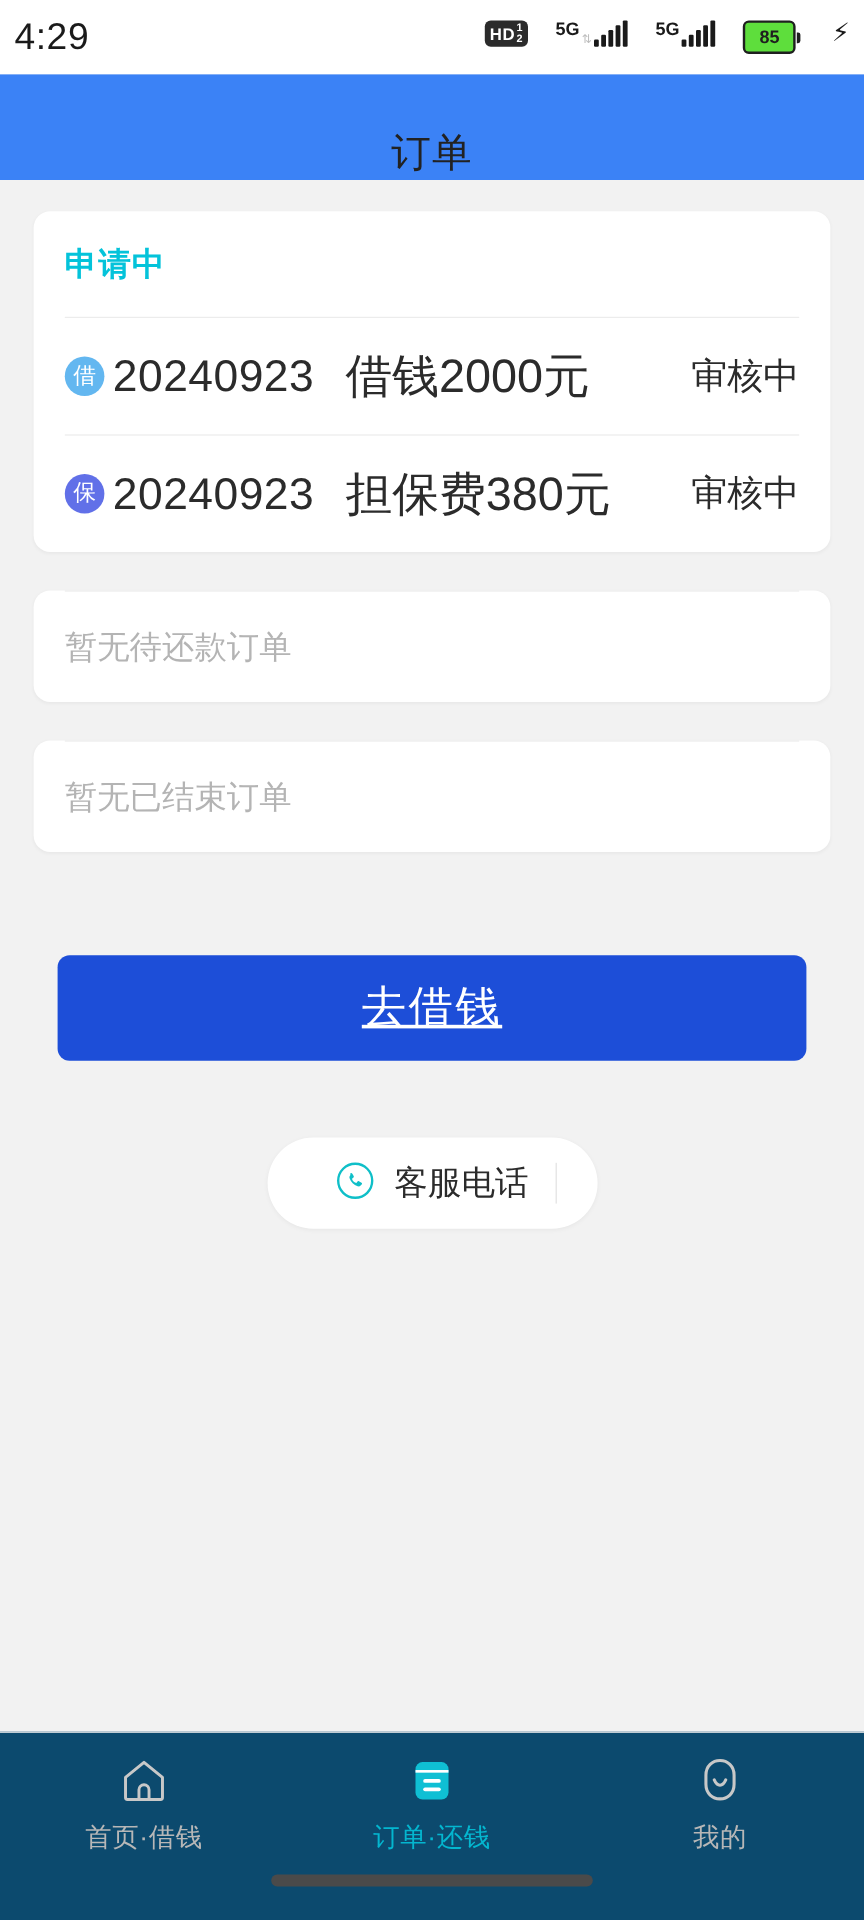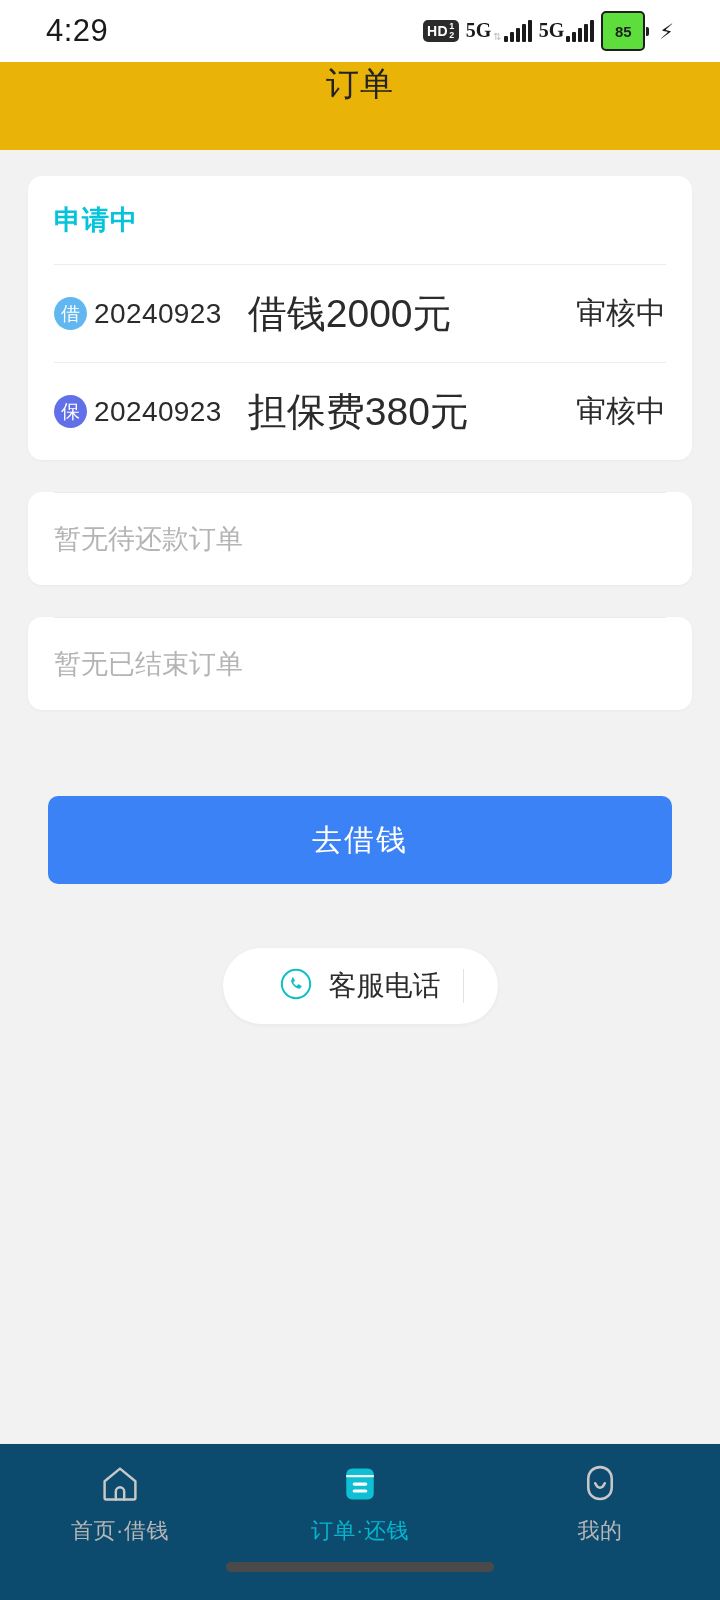--- a/index.html
+++ b/index.html
@@ -8,55 +8,55 @@
     font-family:"Liberation Sans","DejaVu Sans",sans-serif;
     background:#f2f2f2;
     overflow:hidden;
   }
   .phone { position:relative; width:720px; height:1600px; background:#f2f2f2; }
 
   
   .statusbar {
     height:62px; background:#ffffff;
     display:flex; align-items:center; justify-content:space-between;
-    padding:0 46px;
+    padding:0 12px;
   }
   .clock { font-size:31px; color:#1a1a1a; letter-spacing:0.5px; }
-  .status-right { display:flex; align-items:center; gap:7px; }
+  .status-right { display:flex; align-items:flex-start; gap:23px; }
   .hd-badge {
     background:#2b2b2b; color:#fff; border-radius:5px;
     padding:2px 4px; font-size:14px; font-weight:bold;
     display:flex; align-items:center; line-height:1;
     letter-spacing:0.5px;
   }
   .hd-badge .sup { display:flex; flex-direction:column; font-size:9px; line-height:1.0; margin-left:1px; }
   .sig-group { display:flex; align-items:flex-end; gap:2px; }
-  .sig-label { font-size:20px; font-weight:bold; color:#1a1a1a; align-self:flex-start; line-height:1;font-family:Liberation Serif, serif; }
+  .sig-label { font-size:15px; font-weight:bold; color:#1a1a1a; align-self:flex-start; line-height:1; }
   .bars { display:flex; align-items:flex-end; gap:2px; height:22px; }
   .bars i { width:4px; background:#1a1a1a; display:block; border-radius:1px; }
   .bars i:nth-child(1){height:6px;} .bars i:nth-child(2){height:10px;}
   .bars i:nth-child(3){height:14px;} .bars i:nth-child(4){height:18px;}
   .bars i:nth-child(5){height:22px;}
   .tiny-arrows { font-size:10px; color:#bdbdbd; line-height:1; align-self:flex-end; }
   .battery {
     display:flex; align-items:center;
   }
   .batt-body {
-    width:44px; height:40px; border:2px solid #1f1f1f; border-radius:5px;
+    width:44px; height:28px; border:2px solid #1f1f1f; border-radius:5px;
     display:flex; align-items:center; justify-content:center;
     background:#5ede3c; position:relative;
   }
   .batt-text { font-size:15px; font-weight:bold; color:#1f1f1f; line-height:1; }
   .batt-cap { width:3px; height:9px; background:#1f1f1f; border-radius:0 2px 2px 0; margin-left:1px; }
   .bolt { font-size:21px; color:#1a1a1a; line-height:1; margin-left:3px; }
 
   
   .titlebar {
-    height:88px; background:#eab308;
-    display:flex; align-items:flex-start; justify-content:center;
+    height:88px; background:#3b82f6;
+    display:flex; align-items:flex-end; justify-content:center;
   }
   .page-title { font-size:33px; color:#222; letter-spacing:1px; }
 
   
   .content { padding:0 28px; }
   .gap-top { height:26px; }
 
   .card {
     background:#ffffff; border-radius:14px;
     padding:0 26px;
@@ -82,35 +82,35 @@
   .order-row {
     height:97px; display:flex; align-items:center;
   }
   .badge {
     width:33px; height:33px; border-radius:50%;
     color:#fff; font-size:19px; line-height:33px; text-align:center;
     flex:0 0 auto; margin-right:7px;
   }
   .badge.jie { background:#63b7f0; }
   .badge.bao { background:#6170e8; }
-  .order-date { font-size:28px; color:#2b2b2b; letter-spacing:0.4px; }
+  .order-date { font-size:37px; color:#2b2b2b; letter-spacing:0.4px; }
   .order-desc { font-size:39px; color:#2b2b2b; margin-left:26px; }
   .order-status { margin-left:auto; font-size:30px; color:#2b2b2b; }
 
   .empty-text {
     height:92px; display:flex; align-items:center;
     font-size:27px; color:#b4b4b4;
   }
 
   
   .cta-wrap { padding:54px 20px 0; }
   .cta {
     display:block; width:100%; height:88px;
-    background:#3b82f6; color:#fff; border:none; border-radius:10px;
-    font-size:30px; font-family:inherit; letter-spacing:2px; cursor:pointer;
+    background:#1d4ed8; color:#fff; border:none; border-radius:10px;
+    font-size:37px; font-family:inherit; letter-spacing:2px; cursor:pointer;text-decoration:underline;
   }
 
   
   .svc-wrap { display:flex; justify-content:center; margin-top:64px; }
   .svc-pill {
     background:#ffffff; border-radius:44px; height:76px;
     display:flex; align-items:center; padding:17px 34px;
     box-shadow:0 1px 4px rgba(0,0,0,0.05);
   }
   .svc-item { display:flex; align-items:center; gap:16px; padding:0 22px; cursor:pointer; }

